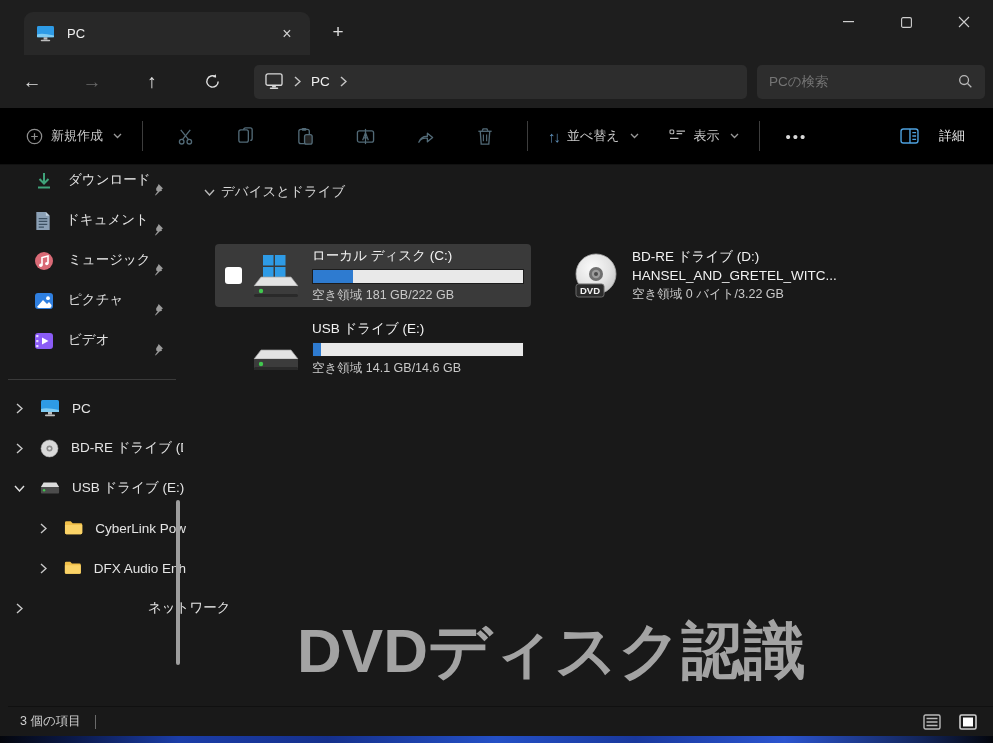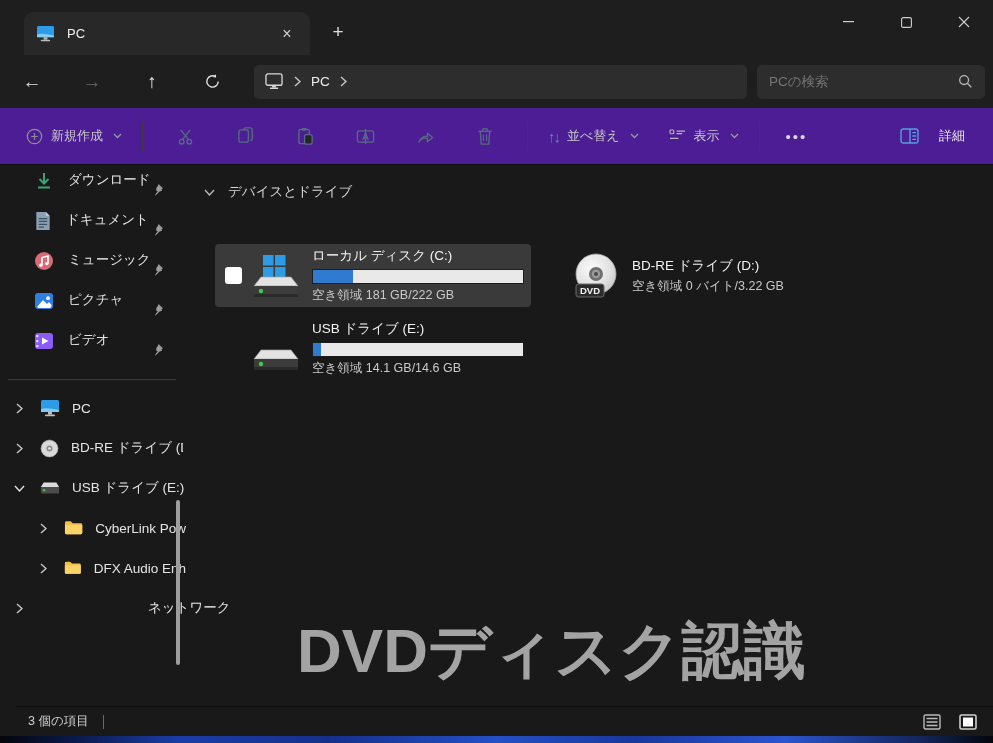--- a/index.html
+++ b/index.html
@@ -35,21 +35,21 @@
     display:flex; align-items:center; padding:0 10px; margin-right:10px; }
   .crumb-sep { color:#bcbcbc; margin:0 10px; display:flex; }
   .crumb { color:#f0f0f0; font-size:13.5px; }
   .searchbox { width:228px; height:34px; background:#2d2d2d; border-radius:5px; margin-left:auto;
     display:flex; align-items:center; padding:0 12px; }
   .searchbox input { flex:1; background:transparent; border:none; outline:none;
     color:#a8a8a8; font-size:13.5px; font-family:inherit; }
   .search-glyph { color:#b8b8b8; }
 
   
-  .toolbar { height:57px; background:#4c1d95; border-bottom:1px solid #111;
+  .toolbar { height:57px; background:#000000; border-bottom:1px solid #111;
     display:flex; align-items:center; padding:0 18px; }
   .tbtn { display:flex; align-items:center; gap:8px; padding:6px 8px; border-radius:5px; color:#c9c9c9; }
   .tbtn .chev { margin-left:2px; }
   .tb-ico { width:34px; height:34px; display:flex; align-items:center; justify-content:center;
     border-radius:5px; margin:0 13px; }
   .tb-sep { width:1px; height:30px; background:#3d3d3d; margin:0 12px; }
   .muted-ico { opacity:.95; }
   .more-dots { font-size:15px; letter-spacing:2px; color:#d8d8d8; padding:0 14px; }
   .details-btn { margin-left:auto; display:flex; align-items:center; gap:20px; color:#ececec; padding:6px 10px; }
   .sort-arrows { font-size:15px; color:#5d8db5; letter-spacing:-2px; }
@@ -61,42 +61,42 @@
   .side-item .lbl { margin-left:14px; white-space:nowrap; overflow:hidden; max-width:96px; font-size:13.5px; }
   .pin { position:absolute; right:22px; top:12px; color:#9a9a9a; }
   .side-sep { height:1px; background:#3a3a3a; margin:8px 10px 8px 8px; }
   .tree-item { height:40px; display:flex; align-items:center; position:relative; color:#e4e4e4; }
   .tw { width:14px; height:14px; display:flex; align-items:center; justify-content:center; color:#c8c8c8; flex:none; }
   .tree-item .lbl { margin-left:12px; white-space:nowrap; overflow:hidden; max-width:112px; font-size:13.5px; flex:none; }
   .side-scrollbar { position:absolute; right:6px; top:335px; width:4px; height:165px; background:#9d9d9d; border-radius:2px; }
 
   
   .content { position:relative; flex:1; }
-  .group-header { display:flex; align-items:center; gap:13px; margin:18px 0 6px 18px; color:#d8d8d8; font-size:13.5px; }
+  .group-header { display:flex; align-items:center; gap:6px; margin:18px 0 6px 18px; color:#d8d8d8; font-size:13.5px; }
   .drive-grid { position:relative; }
   .drive-card { position:absolute; width:316px; height:63px; border-radius:4px;
     display:flex; align-items:center; padding:0 6px; }
   .drive-card.selected { background:#3a3a3a; }
   .checkbox { width:17px; height:17px; background:#fff; border-radius:3px; margin:0 8px 0 4px; flex:none; }
   .drive-ico { width:52px; height:48px; flex:none; margin-right:10px; display:flex; align-items:center; justify-content:center; }
   .drive-info { flex:1; min-width:0; }
   .drive-name { font-size:13.5px; color:#f2f2f2; white-space:nowrap; overflow:hidden; }
   .drive-vol  { font-size:13.5px; color:#f2f2f2; white-space:nowrap; overflow:hidden; margin-top:2px; }
   .meter { width:212px; height:15px; background:#e9e9e9; border:1px solid #1c1c1c; margin:4px 0 3px; }
   .meter > div { height:100%; background:#2e7bd0; }
   .drive-free { font-size:12.5px; color:#c9c9c9; white-space:nowrap; }
 
   .overlay-text {
     position:absolute; left:297px; top:444px; font-size:62px; font-weight:900;
     letter-spacing:0px; color:#2a52ee; white-space:nowrap;
     font-family:"Liberation Sans", sans-serif;
   }
 
   
-  .statusbar { position:absolute; left:16px; right:0; bottom:7px; height:30px; background:#191919;
+  .statusbar { position:absolute; left:8px; right:0; bottom:7px; height:30px; background:#191919;
     border-top:1px solid #101010; display:flex; align-items:center; padding:0 12px; }
   .status-count { color:#cfcfcf; font-size:12.5px; }
   .status-div { width:1px; height:14px; background:#6a6a6a; margin-left:14px; }
   .status-views { margin-left:auto; display:flex; gap:10px; }
   .sv-btn { width:26px; height:22px; display:flex; align-items:center; justify-content:center; border-radius:3px; }
 
   .bottom-strip { position:absolute; left:0; right:0; bottom:0; height:7px;
     background:linear-gradient(90deg,#04060c 0%,#0a1847 7%,#1b3da8 18%,#15308c 33%,#2450c6 50%,#19389d 64%,#2b54cf 79%,#122459 93%,#04060c 100%); }
 
   svg { display:block; }
@@ -475,20 +475,21 @@
               <circle cx="25" cy="22" r="20" fill="none" stroke="#a8a8a8" stroke-width="0.8"></circle>
               <circle cx="25" cy="22" r="7" fill="#6f6f6f"></circle>
               <circle cx="25" cy="22" r="4.2" fill="#9c9c9c"></circle>
               <circle cx="25" cy="22" r="2" fill="#4b4b4b"></circle>
               <rect x="5" y="32" width="28" height="13" rx="2.5" fill="#2b2b2b" stroke="#6b6b6b" stroke-width="1"></rect>
               <text x="19" y="42" text-anchor="middle" font-size="9.5" font-weight="bold" fill="#f2f2f2" font-family="Liberation Sans, sans-serif">DVD</text>
             </svg>
           </div>
           <div class="drive-info">
             <div class="drive-name">BD-RE ドライブ (D:)</div>
+            <div class="drive-vol">HANSEL_AND_GRETEL_WITC...</div>
             <div class="drive-free" style="margin-top:3px;">空き領域 0 バイト/3.22 GB</div>
           </div>
         </div>
 
         <div class="drive-card" style="left:29px; top:110px;">
           <div class="checkbox" style="visibility:hidden;"></div>
           <div class="drive-ico">
             <svg width="50" height="46" viewBox="0 0 50 46">
               <path d="M10 24 H40 L47 33 H3 Z" fill="#e3e3e3"></path>
               <path d="M10 24 H40 L47 33 H3 Z" fill="none" stroke="#9f9f9f" stroke-width="0.7"></path>

